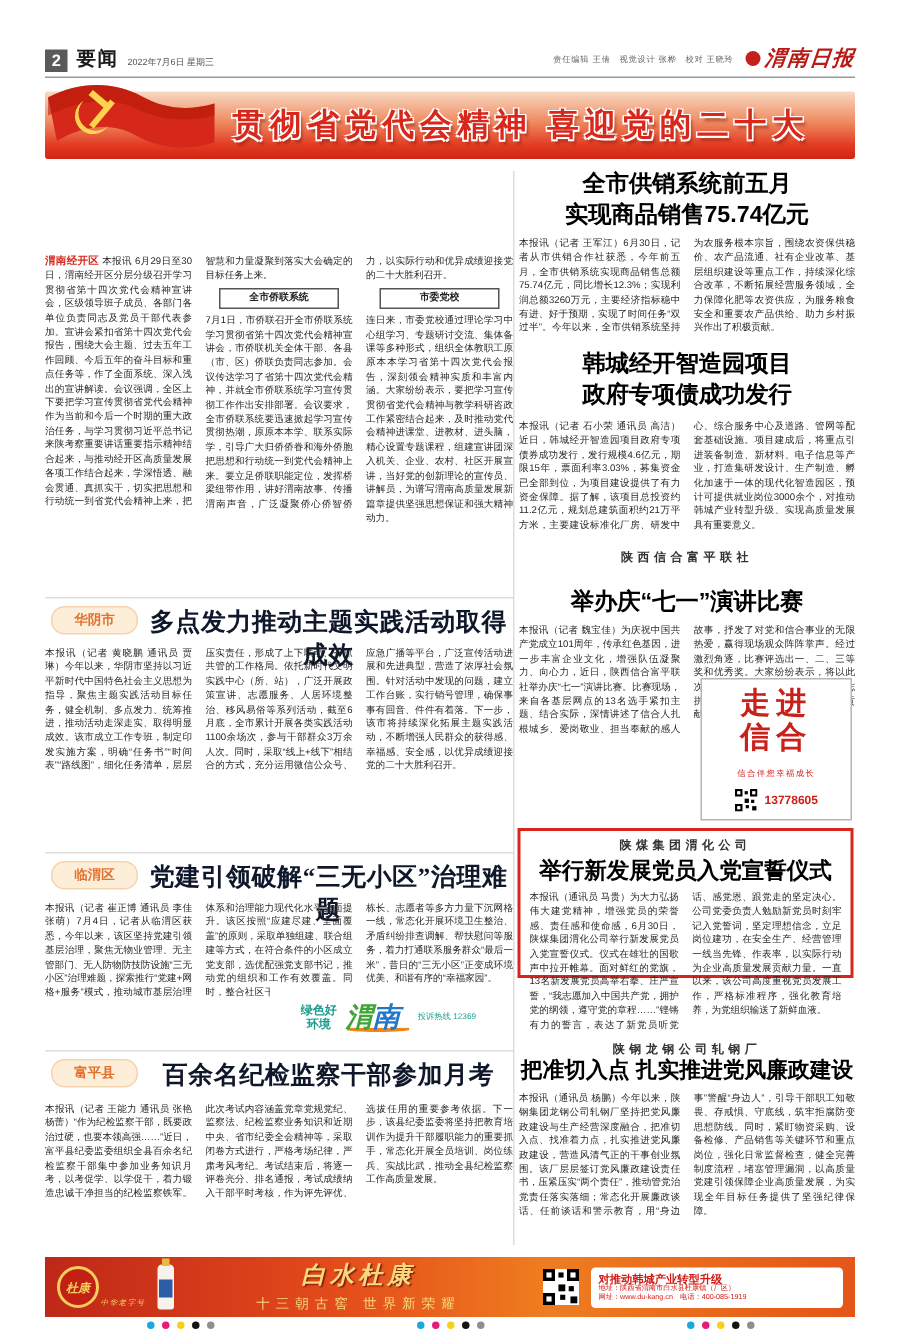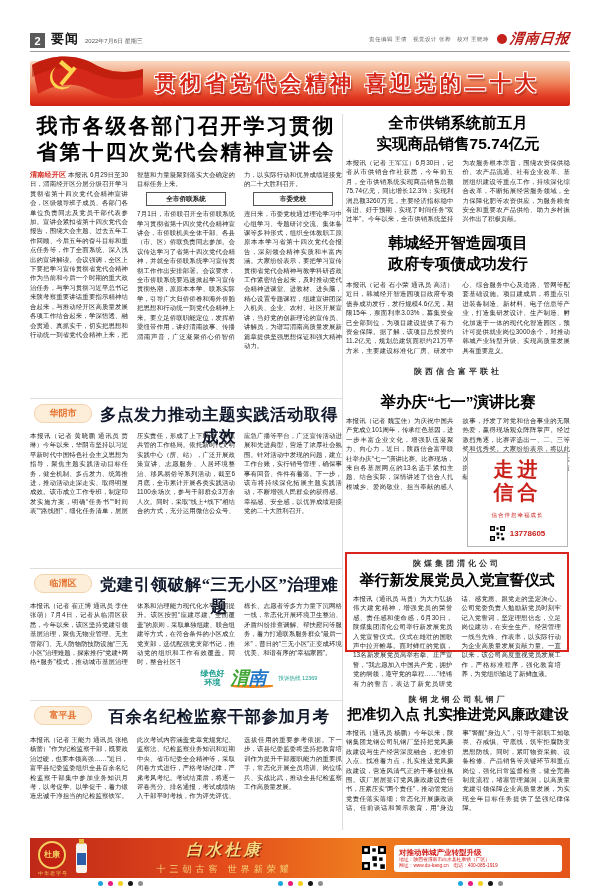--- a/index.html
+++ b/index.html
@@ -78,21 +78,21 @@
   .redbox{position:absolute;left:345px;top:552px;width:224px;height:100px;border:2px solid #da251c;box-sizing:border-box;
           padding:4px 6px;}
   .rb-kicker{text-align:center;font-size:8px;letter-spacing:3px;color:#333;font-family:"Liberation Serif","DejaVu Serif",serif;font-weight:bold;}
   .rb-headline{text-align:center;font-size:15px;font-weight:bold;color:#000;margin:2px 0 4px 0;}
   .rb-body{column-count:2;column-gap:9px;height:96px;}
 
   
   .bottom-ad{position:absolute;left:30px;top:838px;width:540px;height:40px;
              background:linear-gradient(90deg,#bf2718,#e34a1b 35%,#ef7d1f 62%,#e45519 100%);
              display:flex;align-items:center;gap:8px;padding:0 8px;box-sizing:border-box;}
-  .seal-wrap{display:flex;flex-direction:column;align-items:flex-start;gap:1px;}
+  .seal-wrap{display:flex;flex-direction:row;align-items:flex-end;gap:1px;font-style:italic;}
   .seal{width:24px;height:24px;border-radius:50%;border:2px solid #f4cd5f;background:#c32014;color:#f4cd5f;
         font-size:8px;font-weight:bold;display:flex;align-items:center;justify-content:center;}
   .seal-cap{font-size:5px;color:#f4cd5f;letter-spacing:1px;}
   .bottle{width:11px;height:30px;background:#f6f3ec;border-radius:3px 3px 2px 2px;position:relative;flex:0 0 auto;}
   .bottle:before{content:'';position:absolute;left:3px;top:-4px;width:5px;height:5px;background:#e6b93f;}
   .bottle:after{content:'';position:absolute;left:1px;top:10px;width:9px;height:12px;background:#2b5ea7;}
   .ad-main{flex:1;text-align:center;color:#f7d87c;}
   .ad-main-big{font-family:"Liberation Serif","DejaVu Serif",serif;font-size:16px;font-weight:bold;font-style:italic;
                letter-spacing:3px;text-shadow:1px 1px 1px #76150a;}
   .ad-main-sub{font-family:"Liberation Serif","DejaVu Serif",serif;font-size:9px;letter-spacing:4px;margin-top:2px;}
@@ -132,24 +132,20 @@
       <path d="M6 14 C 28 2, 52 4, 68 13 C 84 22, 100 23, 117 18 L 117 26 C 98 31, 80 29, 64 21 C 48 13, 26 16, 6 26 Z" fill="#b31708" opacity="0.55"></path>
       <path d="M30 16 a12 12 0 1 0 16 17 a10 10 0 1 1 -16 -17" fill="#fdd34f"></path>
       <rect x="40" y="14" width="4" height="22" transform="rotate(40 42 25)" fill="#fdd34f"></rect>
       <rect x="33" y="13" width="14" height="4.5" transform="rotate(40 40 15)" fill="#fdd34f"></rect>
     </svg>
     <div class="banner-text">贯彻省党代会精神 喜迎党的二十大</div>
   </div>
 
   <div class="vrule"></div>
 
-  <div class="lead-headline">
-    <div>我市各级各部门召开学习贯彻</div>
-    <div>省第十四次党代会精神宣讲会</div>
-  </div>
   <div class="lead-body body-cols">
     <span class="tag-red">渭南经开区</span>
     <span>本报讯 6月29日至30日，渭南经开区分层分级召开学习贯彻省第十四次党代会精神宣讲会，区级领导班子成员、各部门各单位负责同志及党员干部代表参加。宣讲会紧扣省第十四次党代会报告，围绕大会主题、过去五年工作回顾、今后五年的奋斗目标和重点任务等，作了全面系统、深入浅出的宣讲解读。会议强调，全区上下要把学习宣传贯彻省党代会精神作为当前和今后一个时期的重大政治任务，与学习贯彻习近平总书记来陕考察重要讲话重要指示精神结合起来，与推动经开区高质量发展各项工作结合起来，学深悟透、融会贯通、真抓实干，切实把思想和行动统一到省党代会精神上来，把智慧和力量凝聚到落实大会确定的目标任务上来。</span>
     <span class="tag-box">全市侨联系统</span>
     <span>7月1日，市侨联召开全市侨联系统学习贯彻省第十四次党代会精神宣讲会，市侨联机关全体干部、各县（市、区）侨联负责同志参加。会议传达学习了省第十四次党代会精神，并就全市侨联系统学习宣传贯彻工作作出安排部署。会议要求，全市侨联系统要迅速掀起学习宣传贯彻热潮，原原本本学、联系实际学，引导广大归侨侨眷和海外侨胞把思想和行动统一到党代会精神上来。要立足侨联职能定位，发挥桥梁纽带作用，讲好渭南故事、传播渭南声音，广泛凝聚侨心侨智侨力，以实际行动和优异成绩迎接党的二十大胜利召开。</span>
     <span class="tag-box">市委党校</span>
     <span>连日来，市委党校通过理论学习中心组学习、专题研讨交流、集体备课等多种形式，组织全体教职工原原本本学习省第十四次党代会报告，深刻领会精神实质和丰富内涵。大家纷纷表示，要把学习宣传贯彻省党代会精神与教学科研咨政工作紧密结合起来，及时推动党代会精神进课堂、进教材、进头脑，精心设置专题课程，组建宣讲团深入机关、企业、农村、社区开展宣讲，当好党的创新理论的宣传员、讲解员，为谱写渭南高质量发展新篇章提供坚强思想保证和强大精神动力。</span>
   </div>
 
   <div class="hrule" style="top:398px;"></div>

